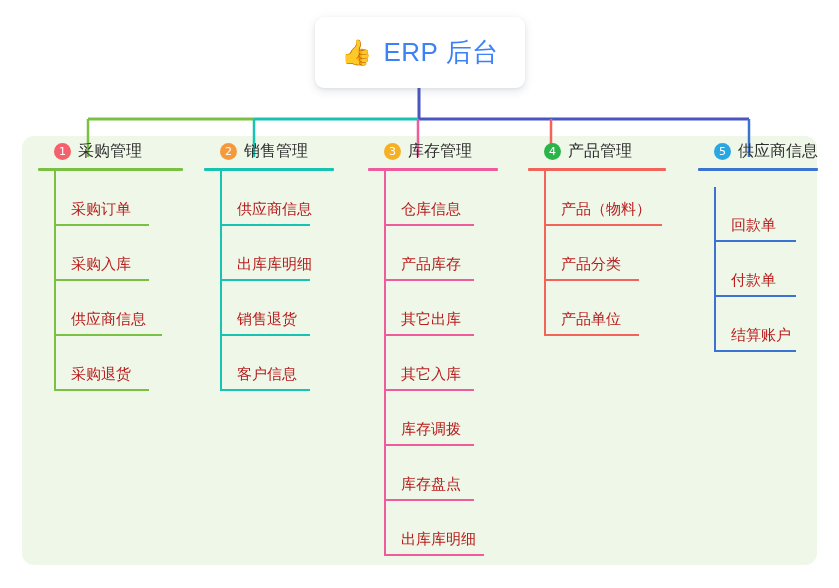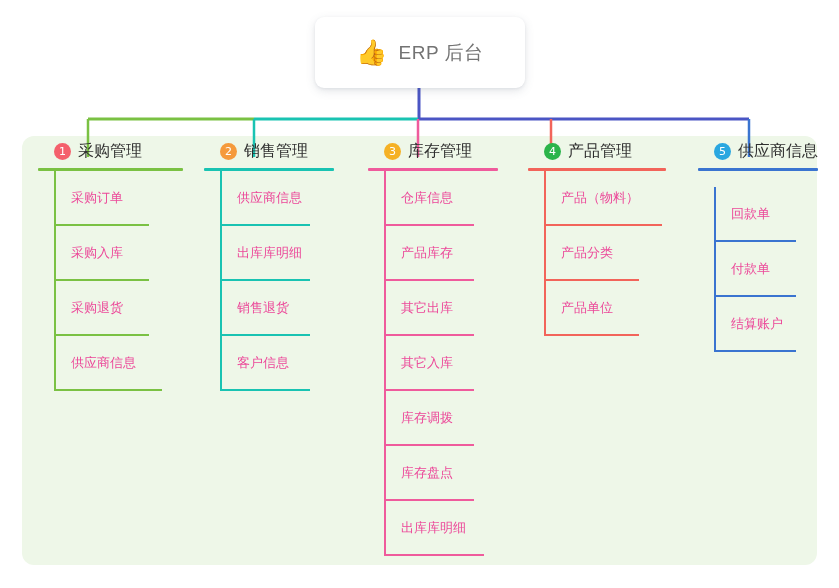--- a/index.html
+++ b/index.html
@@ -36,22 +36,22 @@
     justify-content: center;
     gap: 11px;
     z-index: 6;
   }
   .root-emoji {
     font-size: 25px;
     line-height: 1;
     display: block;
   }
   .root-title {
-    font-size: 19px;
-    color: #737373;
+    font-size: 26px;
+    color: #3b82f6;
     letter-spacing: 0.5px;
     white-space: nowrap;
   }
 
   
   .connectors {
     position: absolute;
     left: 0;
     top: 0;
     width: 839px;
@@ -127,23 +127,23 @@
     width: 2px;
   }
   .leaf {
     position: relative;
     height: 55px;
     box-sizing: border-box;
   }
   .leaf-label {
     position: absolute;
     left: 33px;
-    top: 18px;
-    font-size: 13px;
-    color: #ec4899;
+    top: 29px;
+    font-size: 15px;
+    color: #b91c1c;
     white-space: nowrap;
   }
   .leaf-rule {
     position: absolute;
     left: 16px;
     bottom: 0;
     height: 2px;
   }
 </style>
 </head>
@@ -181,26 +181,26 @@
           <div class="spine" style="background: rgb(122, 193, 67); height: 220px;"></div>
           <div class="leaf">
             <span class="leaf-label">采购订单</span>
             <div class="leaf-rule" style="background: rgb(122, 193, 67); width: 95px;"></div>
           </div>
           <div class="leaf">
             <span class="leaf-label">采购入库</span>
             <div class="leaf-rule" style="background: rgb(122, 193, 67); width: 95px;"></div>
           </div>
           <div class="leaf">
+            <span class="leaf-label">供应商信息</span>
+            <div class="leaf-rule" style="background: rgb(122, 193, 67); width: 108px;"></div>
+          </div>
+          <div class="leaf">
             <span class="leaf-label">采购退货</span>
             <div class="leaf-rule" style="background: rgb(122, 193, 67); width: 95px;"></div>
-          </div>
-          <div class="leaf">
-            <span class="leaf-label">供应商信息</span>
-            <div class="leaf-rule" style="background: rgb(122, 193, 67); width: 108px;"></div>
           </div>
         </div>
       </div>
       <div class="column" style="left: 182px; width: 130px;">
         <div class="col-header">
           <span class="badge" style="background: rgb(245, 154, 60);">2</span>
           <span class="col-title">销售管理</span>
         </div>
         <div class="col-underline" style="background: rgb(25, 195, 178); width: 130px;"></div>
         <div class="col-body" style="height: 220px;">

